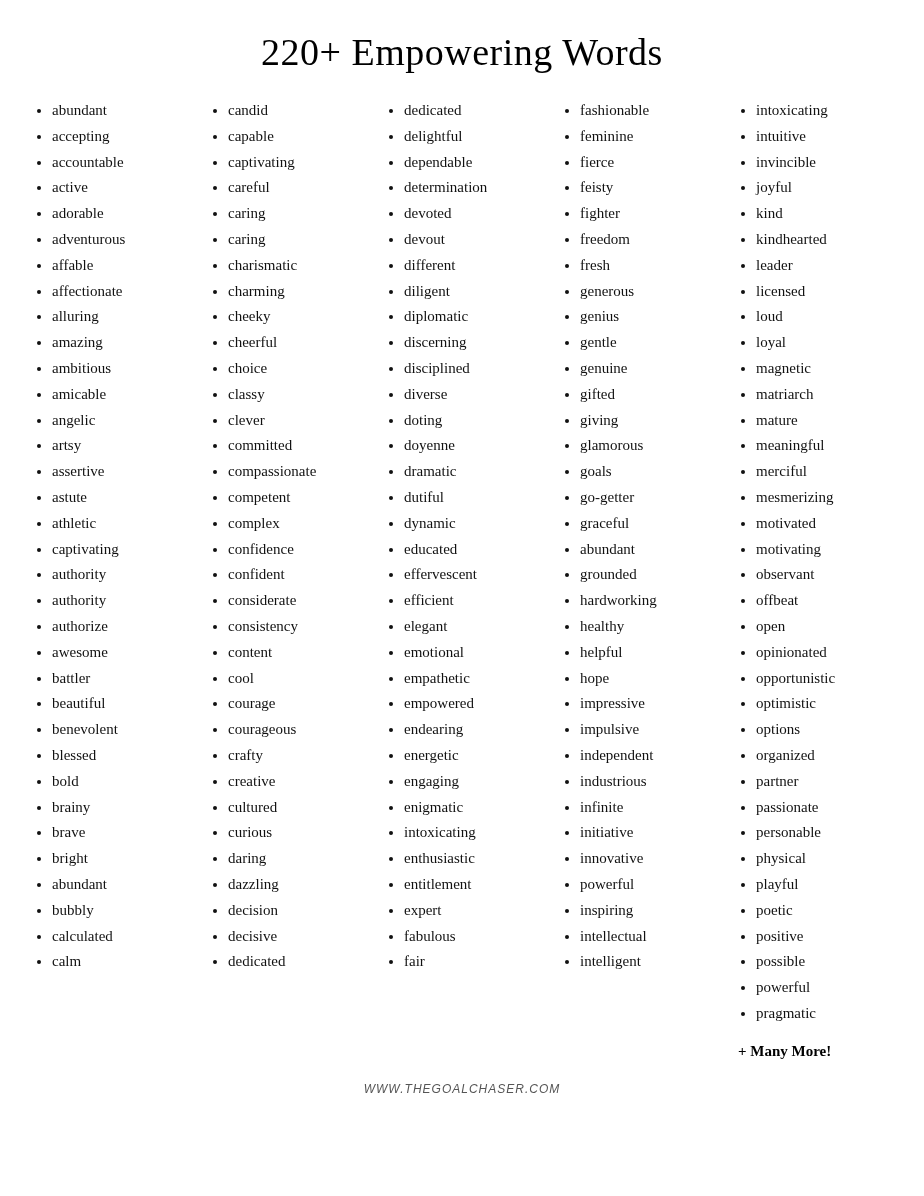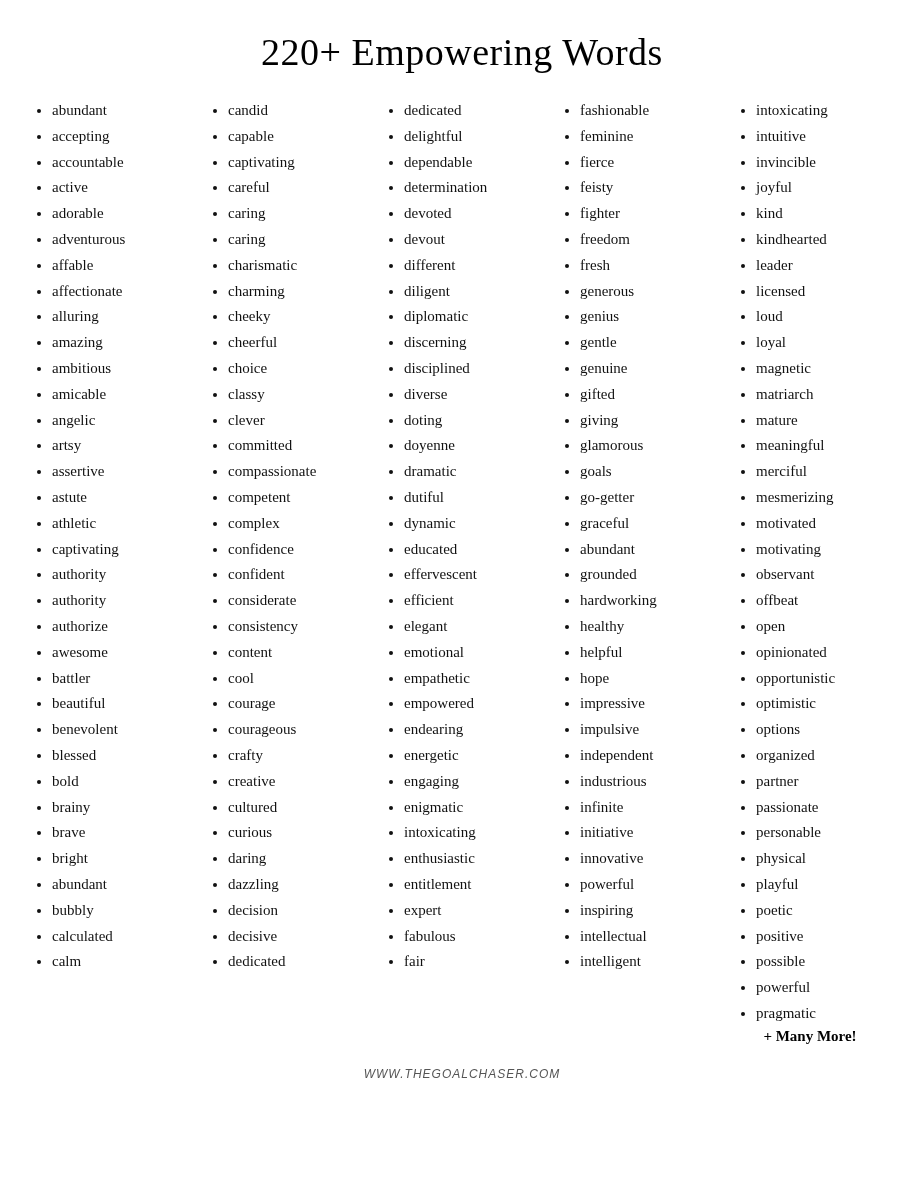--- a/index.html
+++ b/index.html
@@ -39,24 +39,24 @@
     .footer {
       text-align: center;
       margin-top: 22px;
       font-size: 12px;
       color: #555;
       letter-spacing: 1px;
       font-family: Arial, sans-serif;
       font-style: italic;
     }
     .more {
-      text-align: center;
+      text-align: left;
       font-size: 15px;
       font-weight: bold;
-      margin-top: 1px;
+      margin-top: 16px;
       padding-right: 8px;
     }
   </style>
 </head>
 <body>
 
 <h1>220+ Empowering Words</h1>
 
 <div class="columns-wrapper">
 <div class="col">

